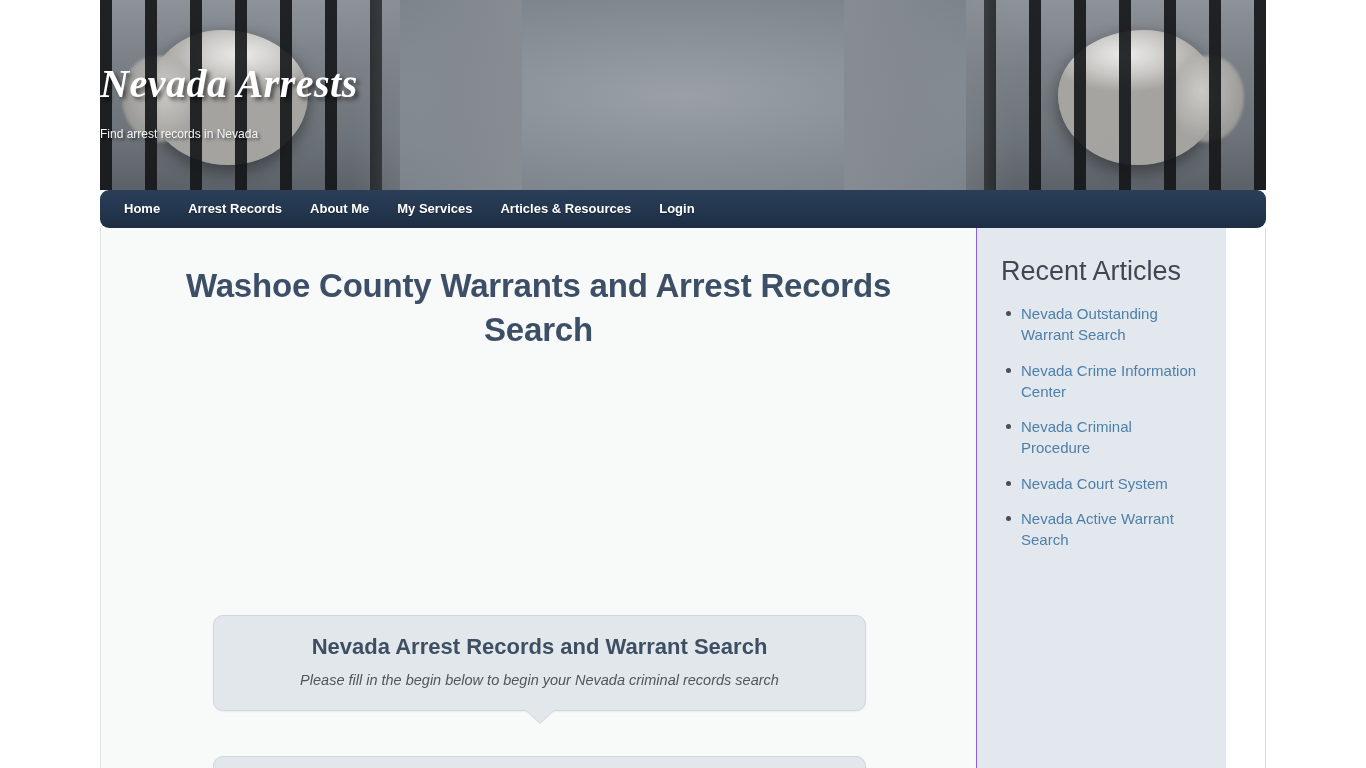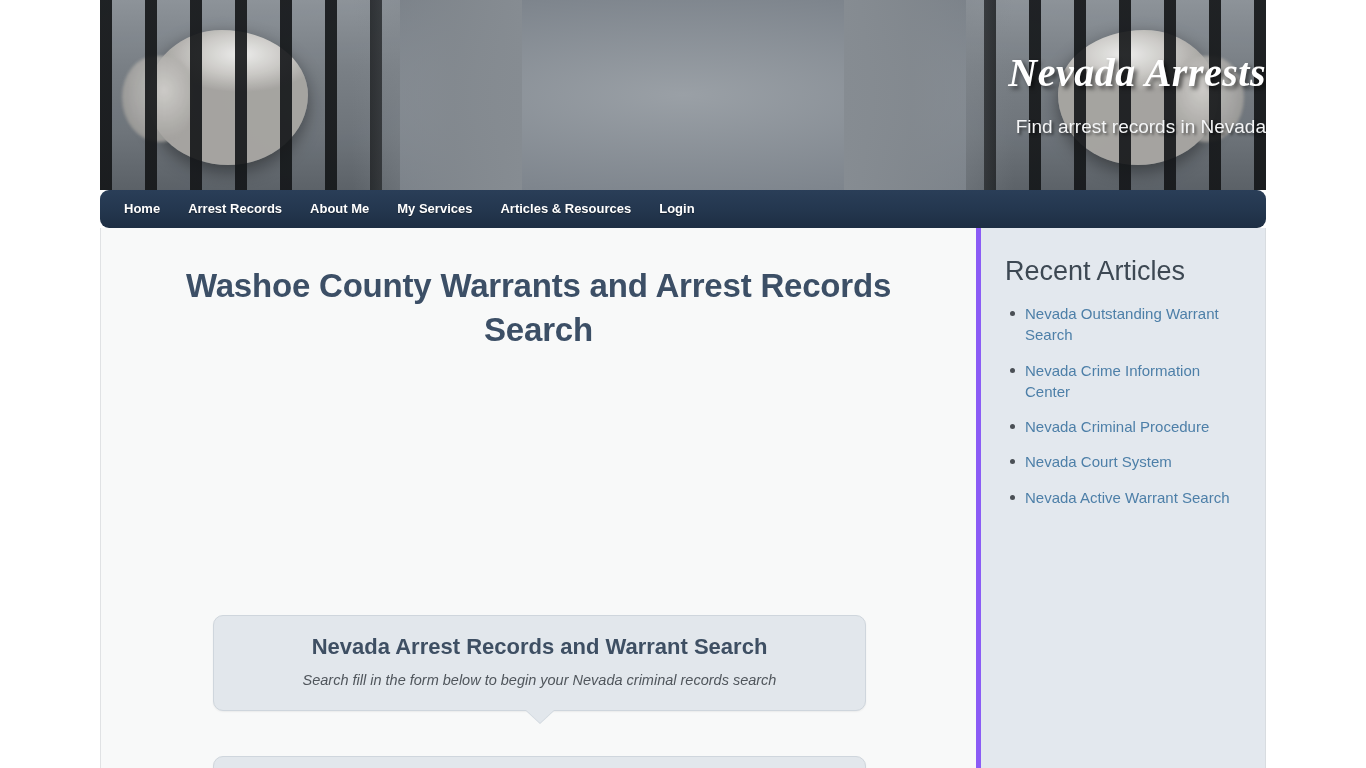--- a/index.html
+++ b/index.html
@@ -65,34 +65,34 @@
       rgba(0,0,0,0) 12px, rgba(0,0,0,0) 45px);
   }
   .banner-fade {
     position: absolute; top: 0; bottom: 0; width: 170px;
     pointer-events: none;
   }
   .banner-fade.l { left: 252px; background: linear-gradient(90deg, rgba(122,128,134,0) 0%, rgba(130,136,142,.85) 60%, rgba(134,140,146,1) 100%); }
   .banner-fade.r { right: 252px; background: linear-gradient(270deg, rgba(122,128,134,0) 0%, rgba(130,136,142,.85) 60%, rgba(134,140,146,1) 100%); }
 
   .banner-text {
-    position: absolute; left: 0; right: 0; top: 52px;
-    text-align: right; z-index: 5;
+    position: absolute; left: 0; right: 0; top: 63px;
+    text-align: left; z-index: 5;
   }
   .site-title {
     font-family: "Liberation Serif", "DejaVu Serif", serif;
     font-style: italic; font-weight: bold;
     font-size: 40px; color: #ffffff;
     letter-spacing: .5px;
     text-shadow: 3px 3px 4px rgba(0,0,0,.55);
     margin: 0; line-height: 1.05;
   }
   .site-tagline {
     margin: 22px 0 0 0;
-    font-size: 19px; color: #f4f5f6;
+    font-size: 12px; color: #f4f5f6;
     text-shadow: 2px 2px 3px rgba(0,0,0,.55);
   }
 
   
   .nav {
     position: relative;
     width: 1166px; height: 38px;
     background: linear-gradient(180deg,#2a3e58 0%,#24374f 50%,#1d2e43 100%);
     display: flex; align-items: center;
     padding-left: 10px;
@@ -113,23 +113,23 @@
     display: flex;
     border-left: 1px solid #e0e2e4;
     border-right: 1px solid #d8dce0;
   }
   .main-col {
     width: 875px;
     background: #f8f9f9;
     position: relative;
   }
   .side-col {
-    width: 289px;
+    width: 250px;
     background: #e3e8ee;
-    border-left: 5px solid #8b5cf6;
+    border-left: 1px solid #8b5cf6;
     position: relative;
   }
 
   
   .page-title {
     margin: 0; padding: 36px 35px 0 35px;
     text-align: center;
     font-size: 33px; font-weight: bold;
     line-height: 1.34;
     color: #3c4f66;
@@ -231,21 +231,21 @@
       <span class="nav-item">Login</span>
     </nav>
 
     <div class="body-area">
 
       <div class="main-col">
         <h1 class="page-title">Washoe County Warrants and Arrest Records Search</h1>
 
         <div class="panel callout">
           <h2>Nevada Arrest Records and Warrant Search</h2>
-          <p>Search fill in the form below to begin your Nevada criminal records search</p>
+          <p>Please fill in the begin below to begin your Nevada criminal records search</p>
           <div class="callout-tail"></div>
         </div>
 
         <div class="panel formbox">
           
 
           
 
           
 

